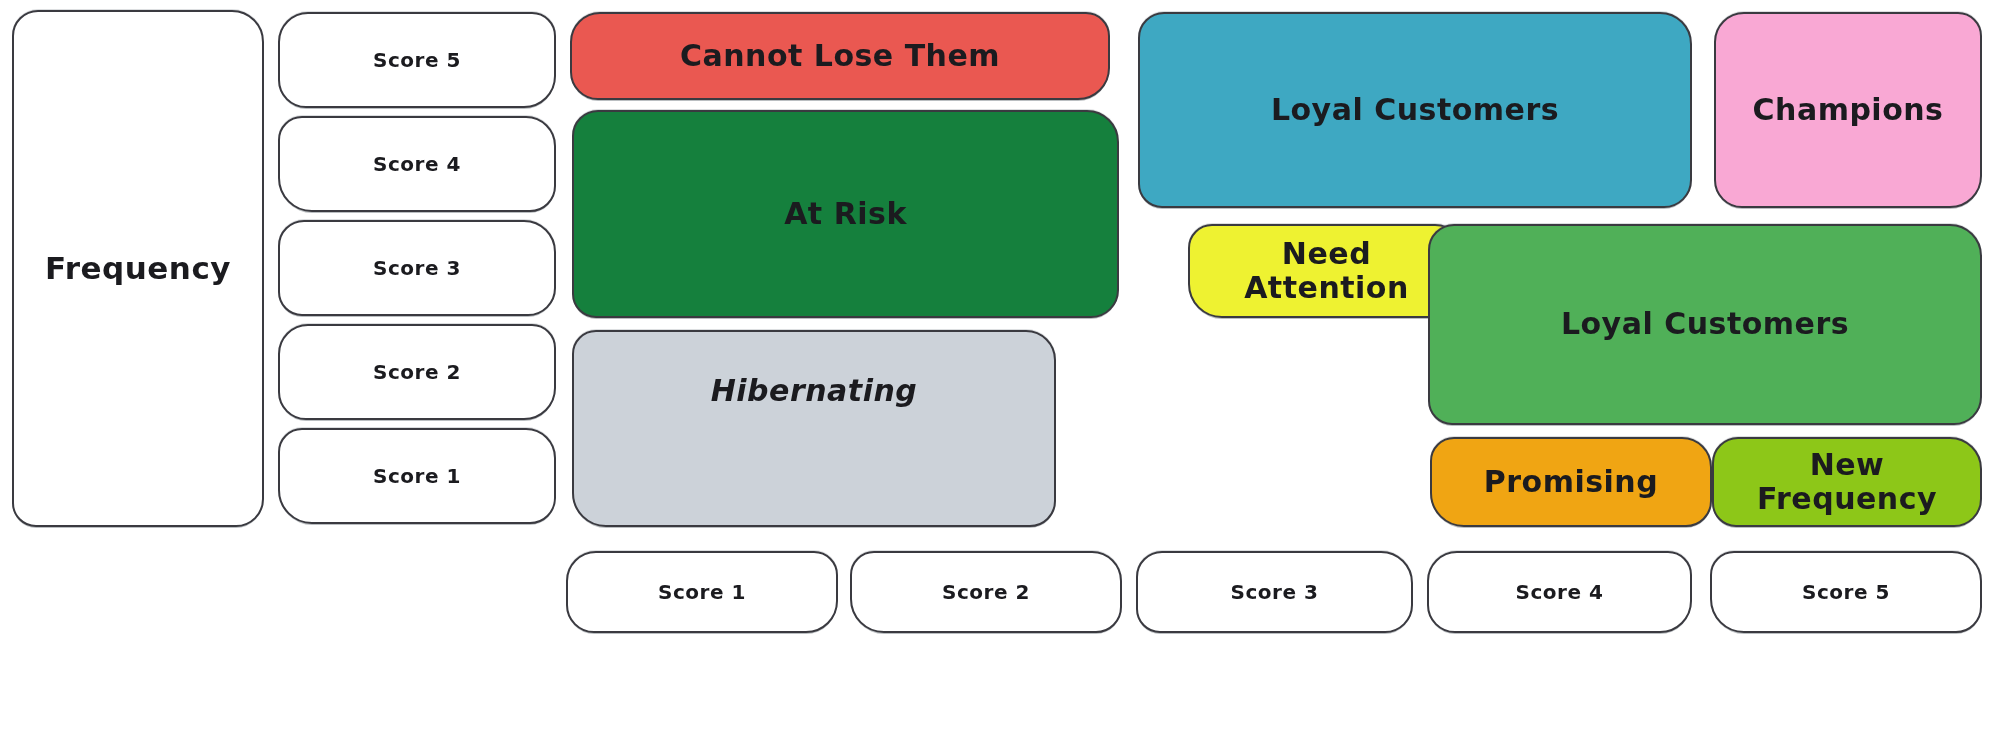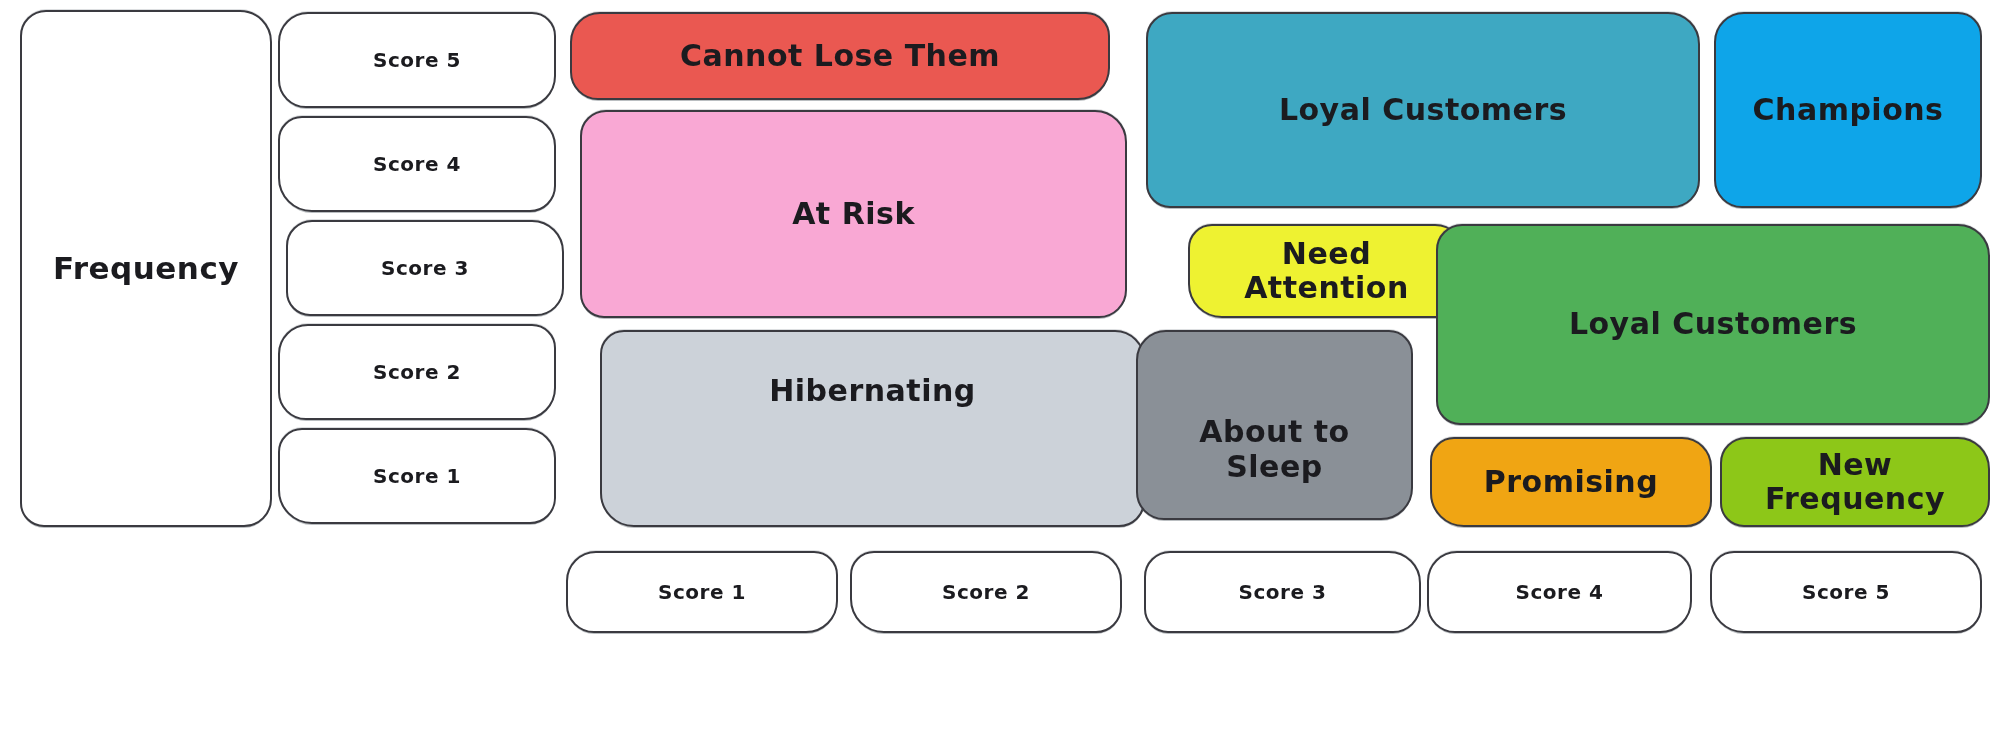--- a/index.html
+++ b/index.html
@@ -14,21 +14,21 @@
     position:absolute;
     box-sizing:border-box;
     border:2px solid #3a3a40;
     display:flex;
     align-items:center;
     justify-content:center;
     text-align:center;
     background:#ffffff;
     box-shadow:0 2px 0 -1px rgba(130,136,142,.55), 0 -1px 0 rgba(130,136,142,.28);
   }
-  .r1{border-radius:26px 32px 28px 24px;margin-left:8px;}
+  .r1{border-radius:26px 32px 28px 24px;}
   .r2{border-radius:30px 24px 32px 28px;}
   .r3{border-radius:24px 30px 26px 34px;}
   .label{
     font-size:30px;
     font-weight:600;
     letter-spacing:.5px;
     line-height:1.15;
     padding:0 14px;
   }
   .axis-label{font-size:31px;}
@@ -41,21 +41,21 @@
   
   #freq-axis   {left:12px;  top:10px;  width:252px; height:517px;}
   #ys5{left:278px;top:12px; width:278px;height:96px;}
   #ys4{left:278px;top:116px;width:278px;height:96px;}
   #ys3{left:278px;top:220px;width:278px;height:96px;}
   #ys2{left:278px;top:324px;width:278px;height:96px;}
   #ys1{left:278px;top:428px;width:278px;height:96px;}
 
   #seg-cannot    {left:570px; top:12px;  width:540px; height:88px;align-items:center;}
   #seg-atrisk    {left:572px; top:110px; width:547px; height:208px;}
-  #seg-hibernate {left:600px; top:330px; width:545px; height:197px;}
+  #seg-hibernate {left:572px; top:330px; width:484px; height:197px;font-style:italic;}
   #seg-loyal-top {left:1138px;top:12px;  width:554px; height:196px;}
   #seg-champions {left:1714px;top:12px;  width:268px; height:196px;}
   #seg-needatt   {left:1188px;top:224px; width:277px; height:94px;}
   #seg-loyal-mid {left:1428px;top:224px; width:554px; height:201px;}
   #seg-sleep     {left:1136px;top:330px; width:277px; height:190px;}
   #seg-promising {left:1430px;top:437px; width:282px; height:90px;}
   #seg-newcust   {left:1712px;top:437px; width:270px; height:90px;}
 
   #xs1{left:566px; top:551px;width:272px;height:82px;}
   #xs2{left:850px; top:551px;width:272px;height:82px;}
@@ -84,40 +84,37 @@
   <div class="box r2 score" id="ys2">
     <span class="label">Score 2</span>
   </div>
   <div class="box r3 score" id="ys1">
     <span class="label">Score 1</span>
   </div>
 
   <div class="box r2" id="seg-cannot" style="background: rgb(234, 88, 81);">
     <span class="label">Cannot Lose Them</span>
   </div>
-  <div class="box r1" id="seg-atrisk" style="background: #f9a8d4;">
+  <div class="box r1" id="seg-atrisk" style="background: #15803d;">
     <span class="label">At Risk</span>
   </div>
   <div class="box r3 text-high" id="seg-hibernate" style="background: rgb(204, 210, 217);">
     <span class="label">Hibernating</span>
   </div>
   <div class="box r1" id="seg-loyal-top" style="background: rgb(62, 168, 194);">
     <span class="label">Loyal Customers</span>
   </div>
-  <div class="box r2" id="seg-champions" style="background: #0ea5e9; justify-content: center;">
+  <div class="box r2" id="seg-champions" style="background: #f9a8d4; justify-content: center;">
     <span class="label">Champions</span>
   </div>
   <div class="box r3" id="seg-needatt" style="background: rgb(238, 242, 49);">
     <span class="label">Need Attention</span>
   </div>
   <div class="box r1" id="seg-loyal-mid" style="background: rgb(80, 176, 88);">
     <span class="label">Loyal Customers</span>
-  </div>
-  <div class="box r2 text-low" id="seg-sleep" style="background: rgb(138, 144, 151);">
-    <span class="label">About to Sleep</span>
   </div>
   <div class="box r3" id="seg-promising" style="background: rgb(240, 165, 19);">
     <span class="label">Promising</span>
   </div>
   <div class="box r1" id="seg-newcust" style="background: rgb(141, 199, 24);">
     <span class="label">New Frequency</span>
   </div>
 
   <div class="box r2 score" id="xs1">
     <span class="label">Score 1</span>

